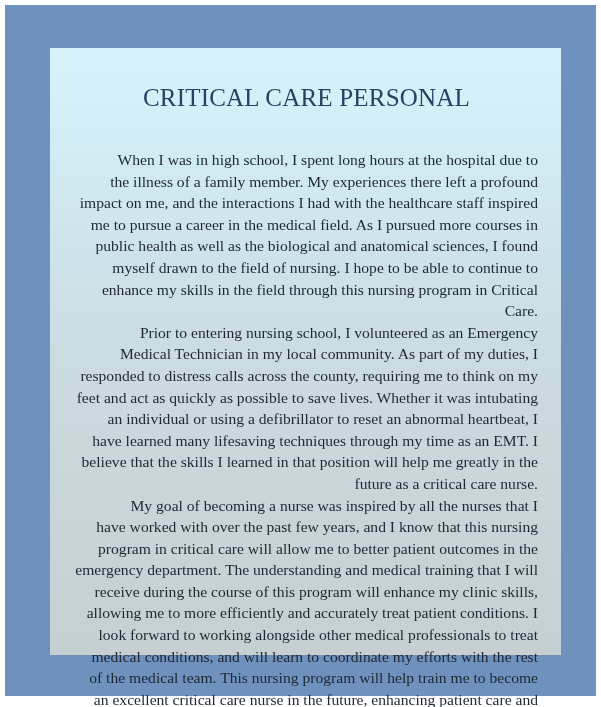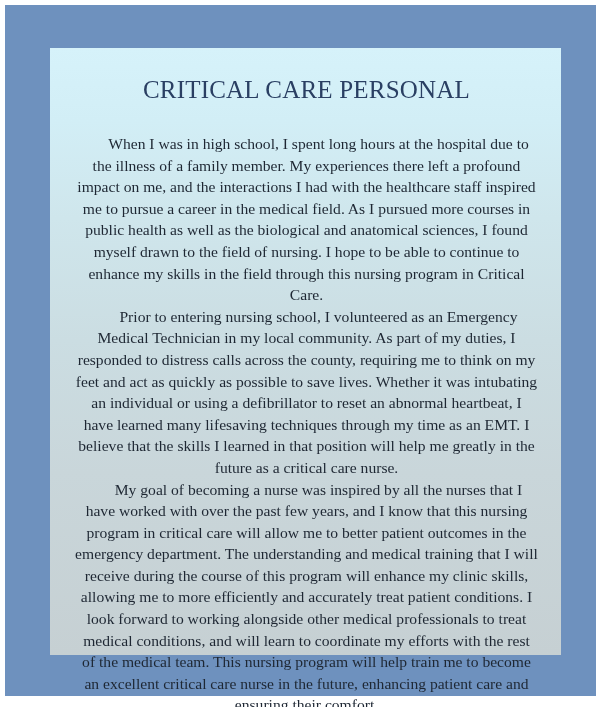--- a/index.html
+++ b/index.html
@@ -42,21 +42,21 @@
       #cfe6ec 28%,
       #cbdde2 48%,
       #c9d6da 70%,
       #c6d0d3 100%
     );
     box-sizing: border-box;
     padding: 18px 23px 0 25px;
   }
 
   .doc-title {
-    margin: 8px;
+    margin: 16px;
     padding: 0 10px;
     text-align: center;
     color: #2a3f63;
     font-family: "Liberation Serif", "DejaVu Serif", serif;
     font-weight: normal;
     font-size: 25px;
     line-height: 32px;
     letter-spacing: 0.2px;
   }
 
@@ -64,21 +64,21 @@
     margin: 0;
     padding-top: 19px;
   }
 
   .body-copy p {
     margin: 0;
     color: #1e2733;
     font-family: "Liberation Serif", "DejaVu Serif", serif;
     font-size: 15.6px;
     line-height: 21.6px;
-    text-align: center;
+    text-align: right;
     text-indent: 24px;
     hyphens: none;
   }
 </style>
 </head>
 <body>
 
 <div class="screen">
 
   <div class="frame">

